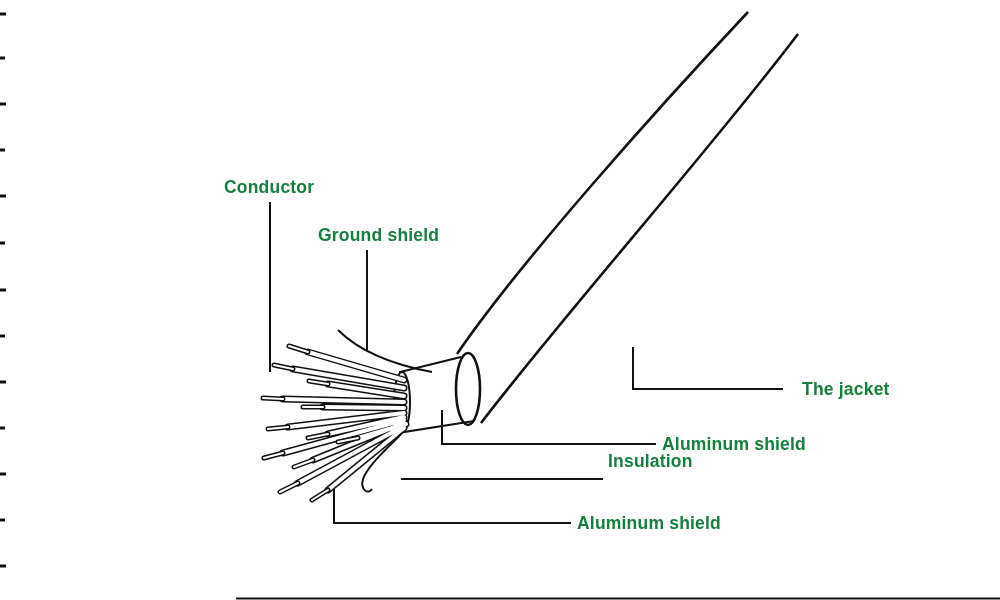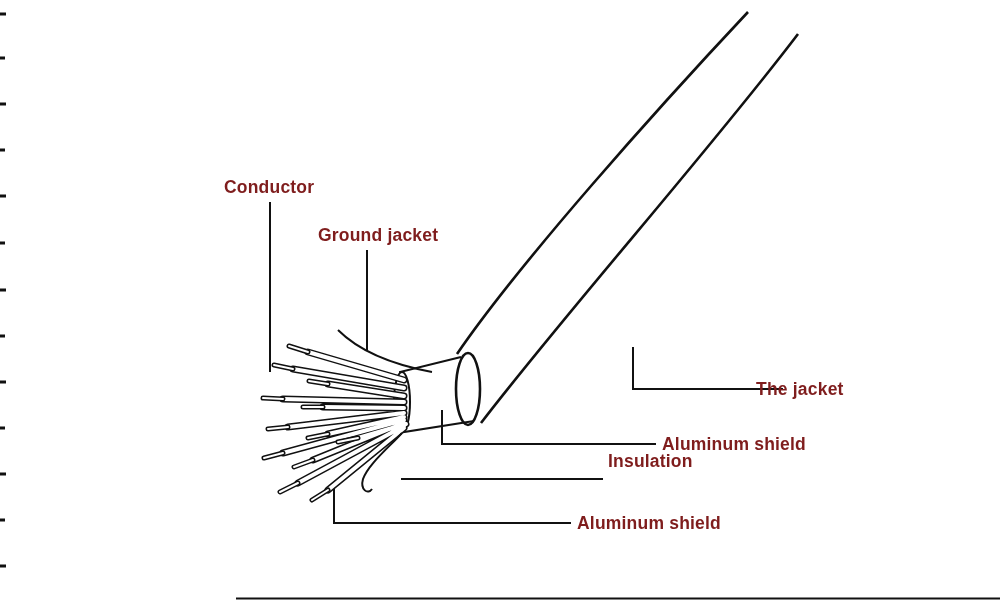--- a/index.html
+++ b/index.html
@@ -9,21 +9,21 @@
     font-family:"Liberation Sans","DejaVu Sans",sans-serif;
     position:relative;
     overflow:hidden;
   }
   .stage{position:absolute;inset:0;width:1000px;height:600px;}
   svg{position:absolute;left:0;top:0;}
   .lbl{
     position:absolute;
     font-size:17.5px;
     font-weight:700;
-    color:#7f1d1d;
+    color:#15803d;
     white-space:nowrap;
     letter-spacing:0.2px;
   }
 </style>
 </head>
 <body>
 
 <div class="stage">
 
   <svg width="1000" height="600" viewBox="0 0 1000 600">
@@ -66,23 +66,23 @@
       <path d="M367,250 L367,350"></path>
       <path d="M783,389 L633,389 L633,347"></path>
       <path d="M656,444 L442,444 L442,410"></path>
       <path d="M603,479 L401,479"></path>
       <path d="M571,523 L334,523 L334,489"></path>
     </g>
   </svg>
 
   <div class="lbl" style="left:224px;top:177px">Conductor</div>
 
-  <div class="lbl" style="left:318px;top:225px">Ground jacket</div>
+  <div class="lbl" style="left:318px;top:225px">Ground shield</div>
 
-  <div class="lbl" style="left:756px;top:379px">The jacket</div>
+  <div class="lbl" style="left:802px;top:379px">The jacket</div>
 
   <div class="lbl" style="left:662px;top:434px">Aluminum shield</div>
 
   <div class="lbl" style="left:608px;top:451px">Insulation</div>
 
   <div class="lbl" style="left:577px;top:513px">Aluminum shield</div>
 
 </div>
 
 </body></html>

